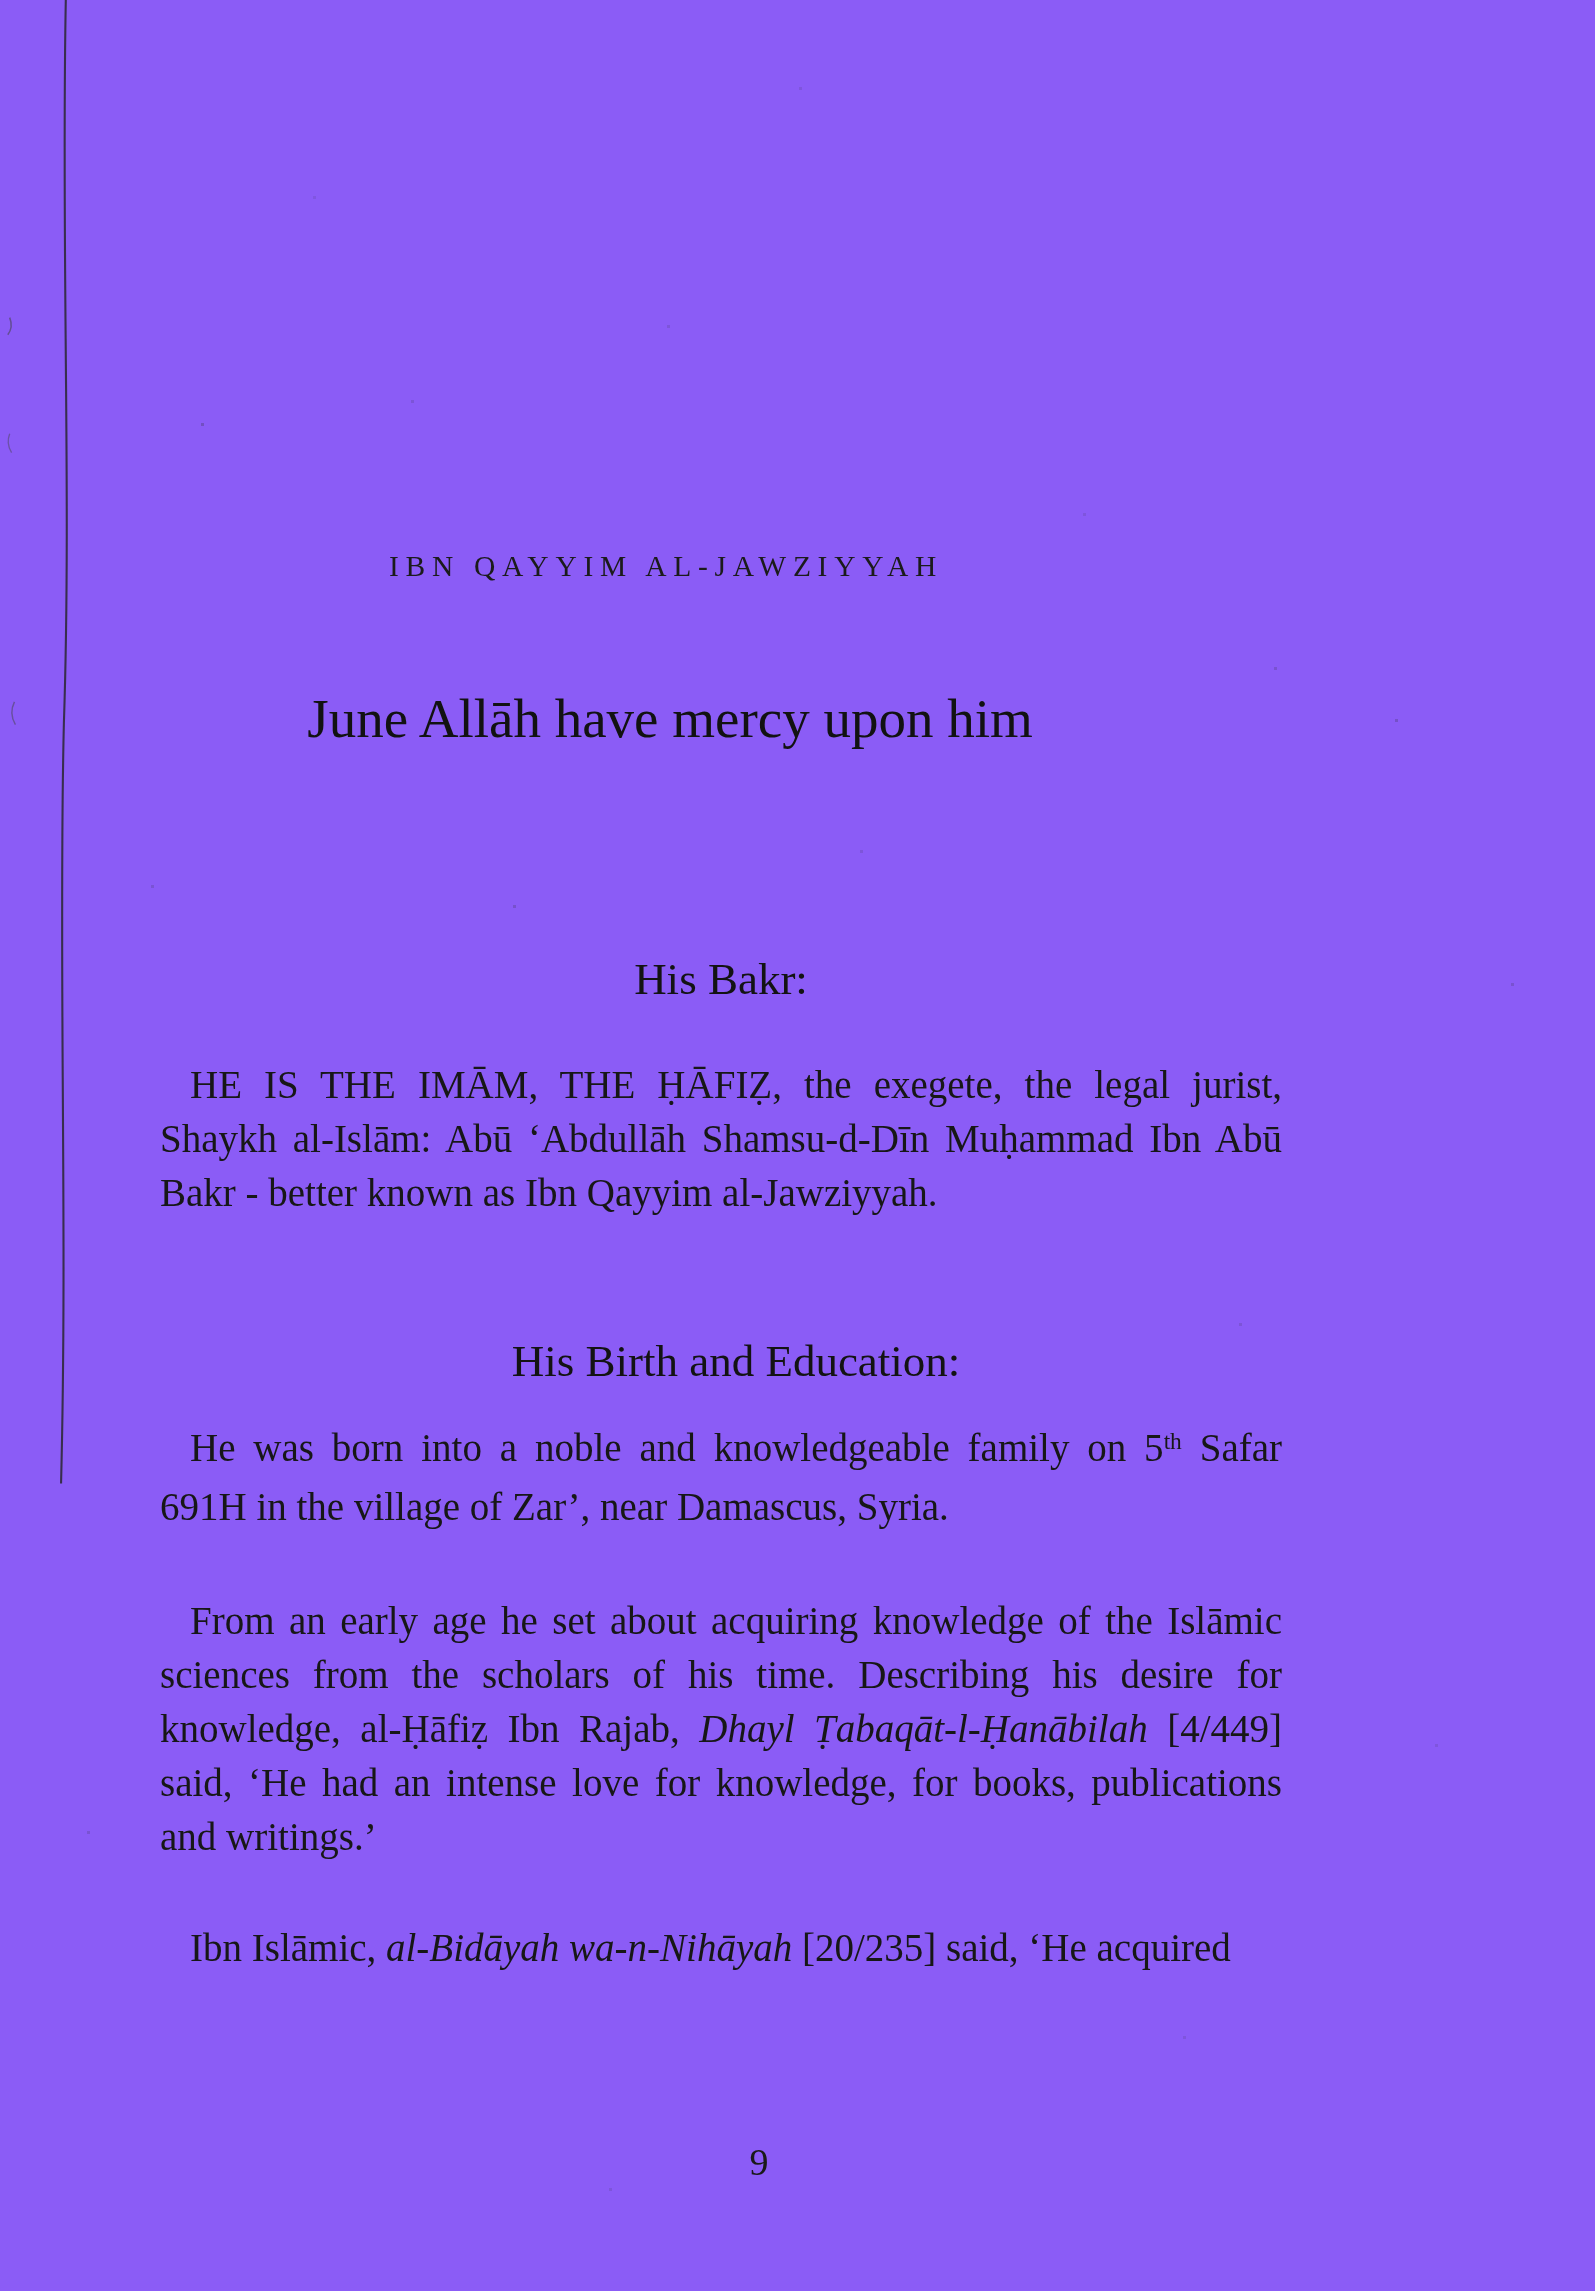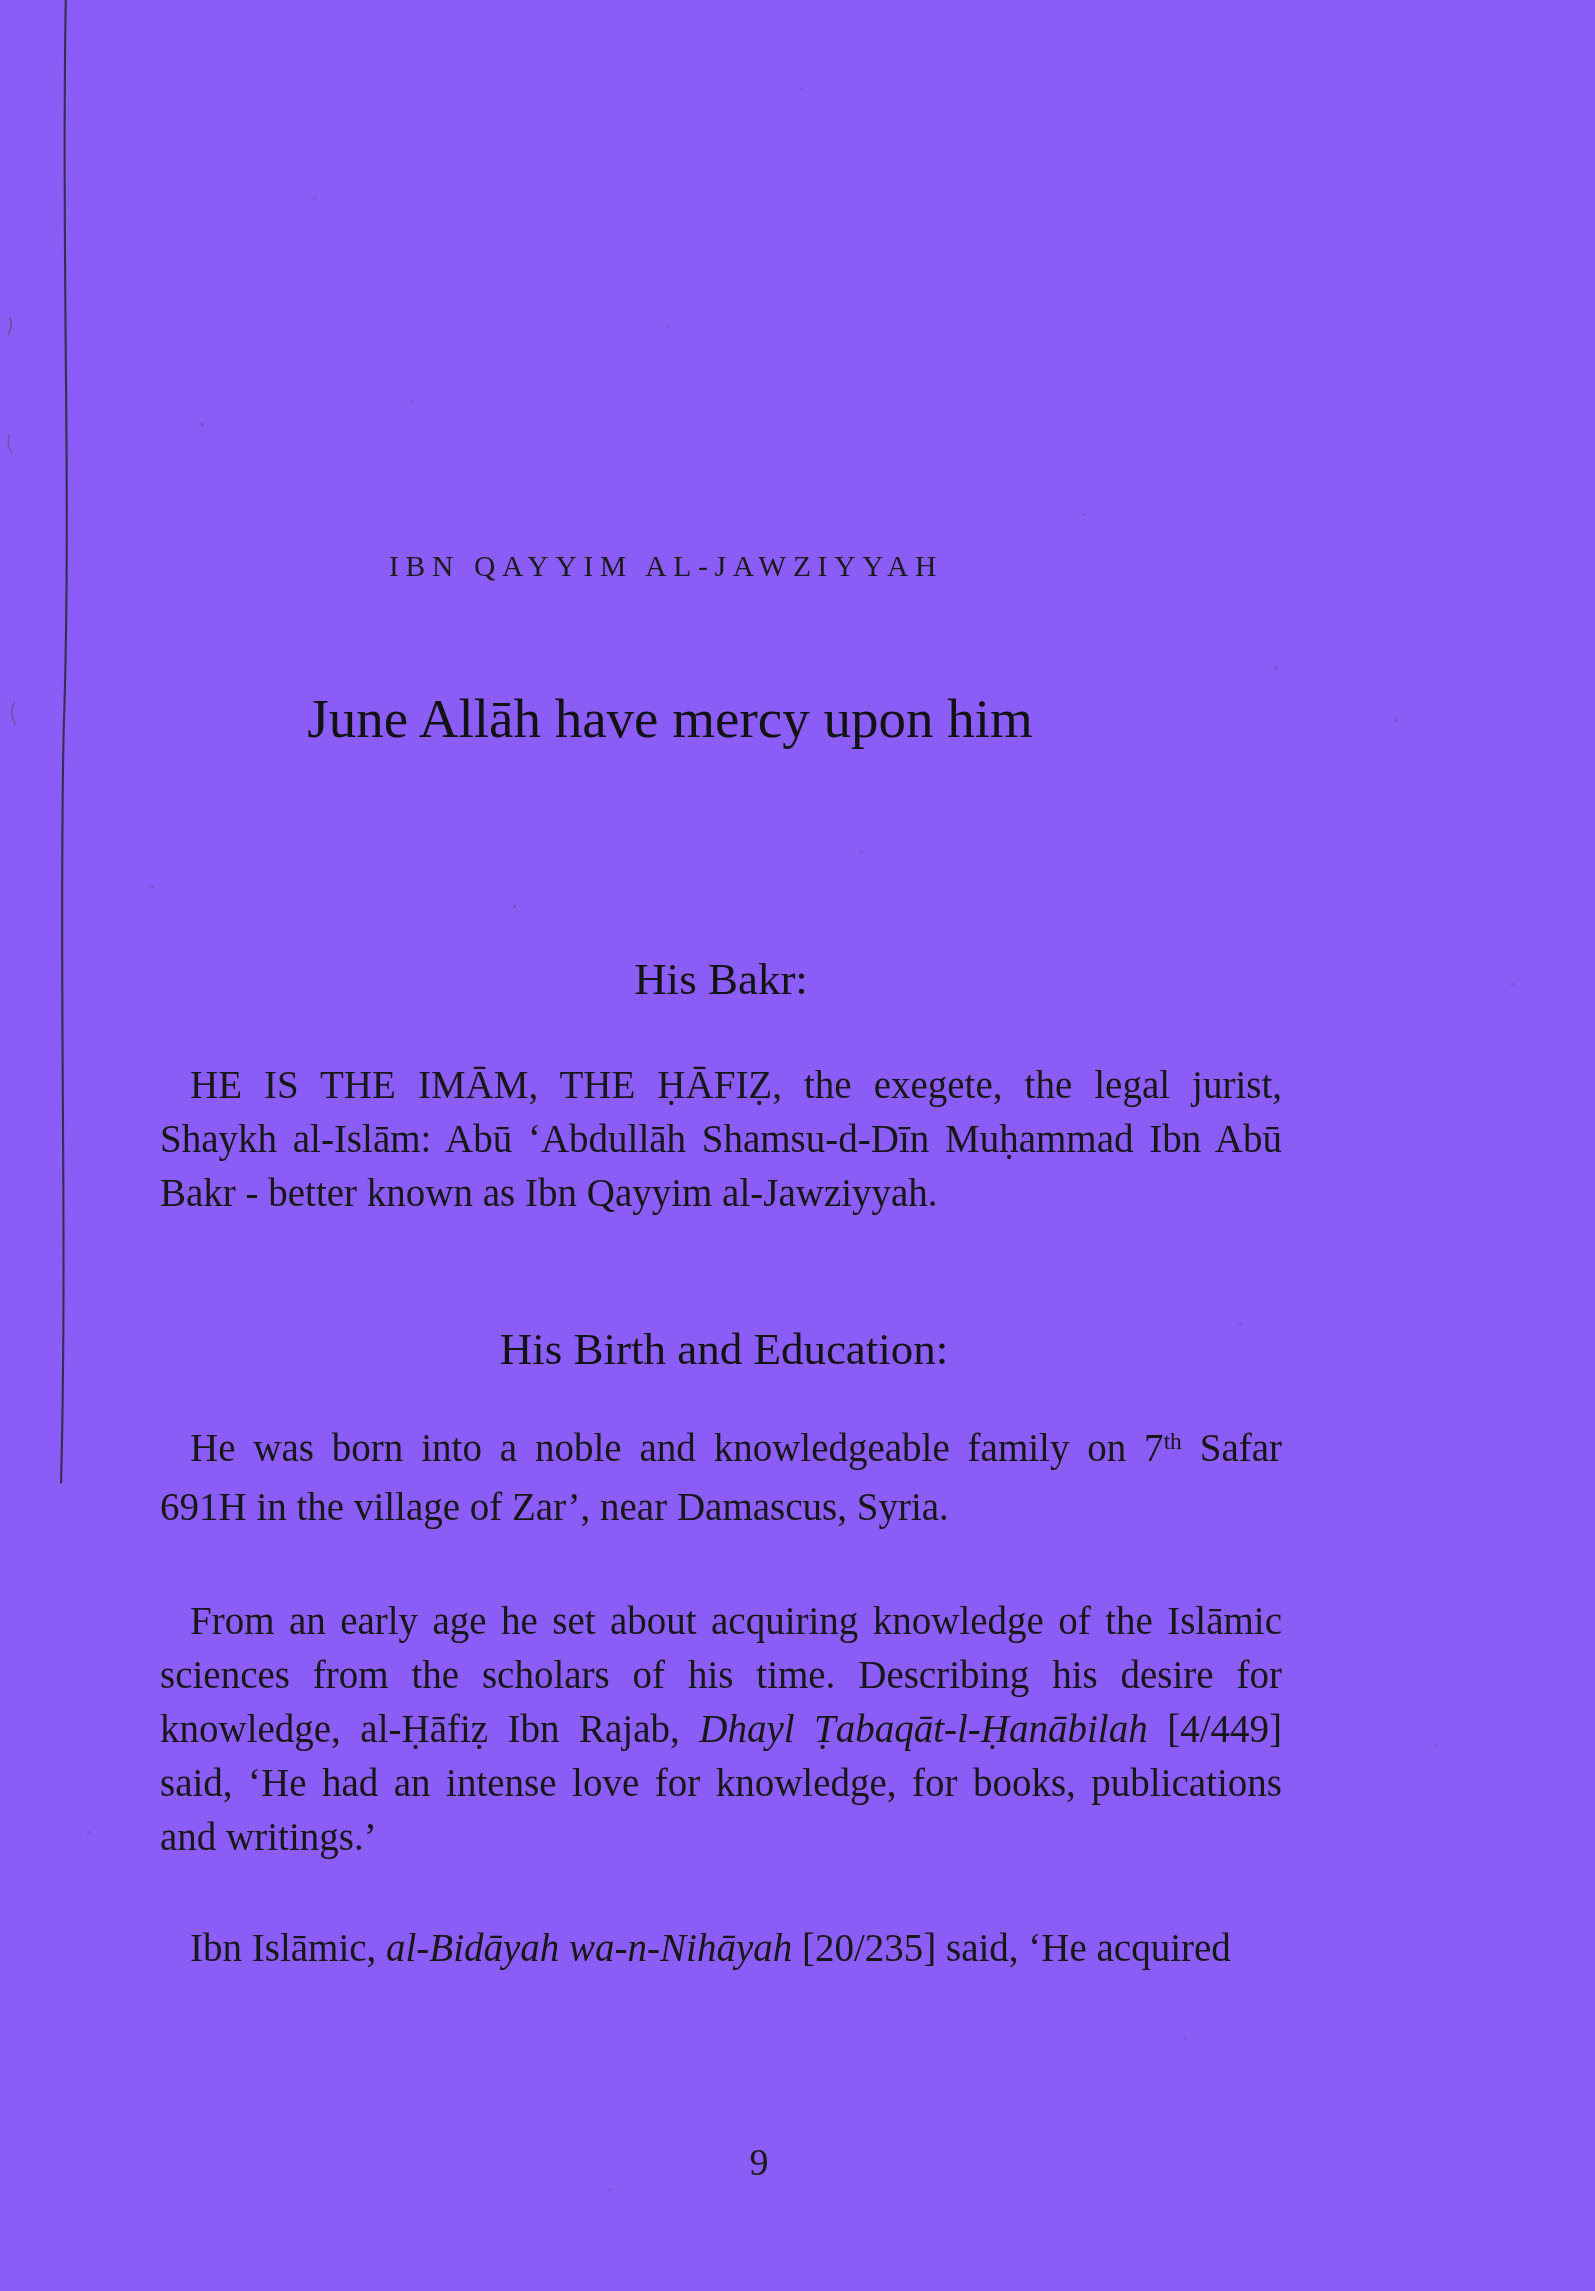--- a/index.html
+++ b/index.html
@@ -129,23 +129,23 @@
   <div class="specks"></div>
 
   <div class="running-header">IBN QAYYIM AL-JAWZIYYAH</div>
 
   <h1 class="doc-title" style="margin:0; font-weight:normal;">June Allāh have mercy upon him</h1>
 
   <h2 class="section-heading heading-name" style="margin:0; font-weight:normal;">His Bakr:</h2>
 
   <p class="body-para para-1" style="margin:0;"><span class="run run-normal">HE IS THE IMĀM, THE ḤĀFIẒ, the exegete, the legal jurist, Shaykh al-Islām: Abū ‘Abdullāh Shamsu-d-Dīn Muḥammad Ibn Abū Bakr - better known as Ibn Qayyim al-Jawziyyah.</span></p>
 
-  <h2 class="section-heading heading-birth" style="margin:3px; font-weight:normal;">His Birth and Education:</h2>
+  <h2 class="section-heading heading-birth" style="margin:15px; font-weight:normal;">His Birth and Education:</h2>
 
-  <p class="body-para para-2" style="margin:0;"><span class="run run-normal">He was born into a noble and knowledgeable family on 7</span><span class="run run-sup">th</span><span class="run run-normal"> Safar 691H in the village of Zar’, near Damascus, Syria.</span></p>
+  <p class="body-para para-2" style="margin:0;"><span class="run run-normal">He was born into a noble and knowledgeable family on 5</span><span class="run run-sup">th</span><span class="run run-normal"> Safar 691H in the village of Zar’, near Damascus, Syria.</span></p>
 
   <p class="body-para para-3" style="margin:0;"><span class="run run-normal">From an early age he set about acquiring knowledge of the Islāmic sciences from the scholars of his time. Describing his desire for knowledge, al-Ḥāfiẓ Ibn Rajab, </span><span class="run run-italic">Dhayl Ṭabaqāt-l-Ḥanābilah</span><span class="run run-normal"> [4/449] said, ‘He had an intense love for knowledge, for books, publications and writings.’</span></p>
 
   <p class="body-para para-4" style="margin:0;"><span class="run run-normal">Ibn Islāmic, </span><span class="run run-italic">al-Bidāyah wa-n-Nihāyah</span><span class="run run-normal"> [20/235] said, ‘He acquired</span></p>
 
   <div class="page-number">9</div>
 
 </div>
 
 

